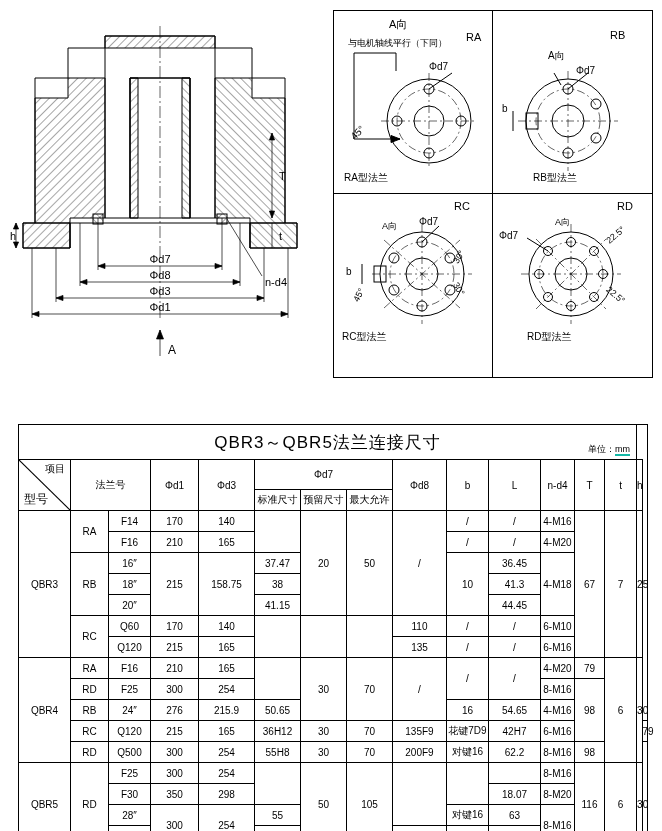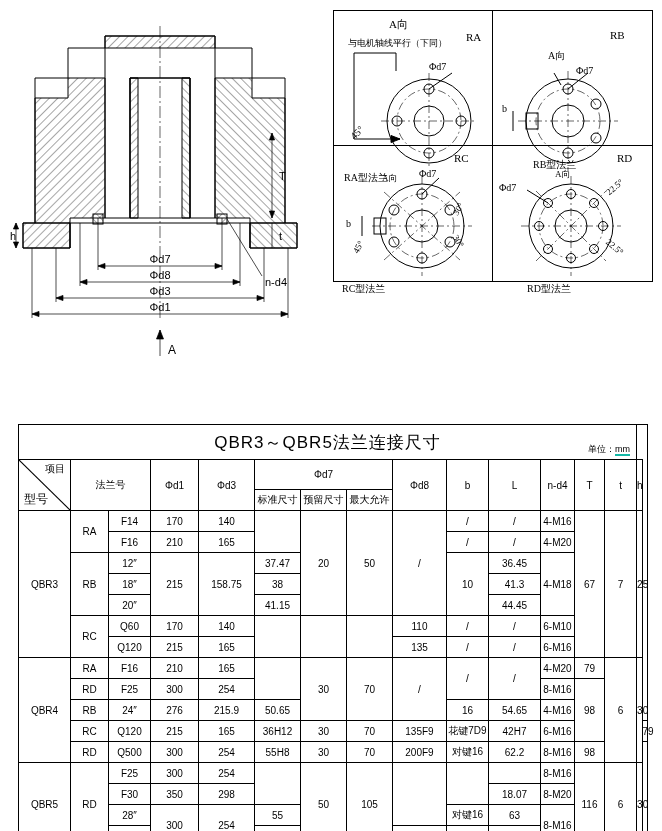--- a/index.html
+++ b/index.html
@@ -8,21 +8,21 @@
 
   
   .draw{position:absolute;left:0;top:0;width:662px;height:395px;}
 
   
   .sec{position:absolute;left:10px;top:18px;width:310px;height:345px;}
 
   svg{display:block;}
 
   
-  .panels{position:absolute;left:333px;top:10px;width:320px;height:272px;border:1.5px solid #000;box-sizing:border-box;font-family:Liberation Serif, serif;}
+  .panels{position:absolute;left:333px;top:10px;width:320px;height:368px;border:1.5px solid #000;box-sizing:border-box;}
   .panel{position:absolute;box-sizing:border-box;}
   .p-ra{left:0;top:0;width:50%;height:50%;border-right:1.5px solid #000;border-bottom:1.5px solid #000;}
   .p-rb{left:50%;top:0;width:50%;height:50%;border-bottom:1.5px solid #000;}
   .p-rc{left:0;top:50%;width:50%;height:50%;border-right:1.5px solid #000;}
   .p-rd{left:50%;top:50%;width:50%;height:50%;}
   .ptitle{position:absolute;font-size:11px;}
   .plabel{position:absolute;font-size:10px;}
   .pname{position:absolute;font-size:10px;}
 
   
@@ -165,21 +165,21 @@
             <line x1="95" y1="78" x2="118" y2="62"></line>
           </g>
         </svg>
       </div>
 
       <div class="panel p-rb">
         <div class="plabel" style="left:117px;top:18px;font-size:11px;">RB</div>
         <div class="ptitle" style="left:55px;top:38px;font-size:10px;">A向</div>
         <div class="plabel" style="left:83px;top:54px;">Φd7</div>
         <div class="plabel" style="left:9px;top:92px;">b</div>
-        <div class="pname" style="left:40px;top:147px;">RB型法兰</div>
+        <div class="pname" style="left:40px;top:160px;">RB型法兰</div>
         <svg width="160" height="184" style="position:absolute;left:0;top:0;">
           <g stroke="#000" fill="none" stroke-width="1">
             <circle cx="75" cy="110" r="42"></circle>
             <circle cx="75" cy="110" r="16"></circle>
             <circle cx="75" cy="110" r="32" stroke-dasharray="8,3,2,3" stroke-width="0.6"></circle>
             <circle cx="75" cy="78" r="5"></circle>
               <circle cx="75" cy="142" r="5"></circle>
             <circle cx="103" cy="93" r="5"></circle>
               <circle cx="103" cy="127" r="5"></circle>
             <line x1="75" y1="60" x2="75" y2="160" stroke-width="0.6" stroke-dasharray="8,3,2,3"></line>
@@ -330,21 +330,21 @@
       <tr>
         <td>F16</td>
         <td>210</td>
         <td>165</td>
         <td>/</td>
         <td>/</td>
         <td>4-M20</td>
       </tr>
       <tr>
         <td rowspan="3">RB</td>
-        <td>12″</td>
+        <td>16″</td>
         <td rowspan="3">215</td>
         <td rowspan="3">158.75</td>
         <td>37.47</td>
         <td rowspan="3">10</td>
         <td>36.45</td>
         <td rowspan="3">4-M18</td>
       </tr>
       <tr>
         <td>18″</td>
         <td>38</td>

